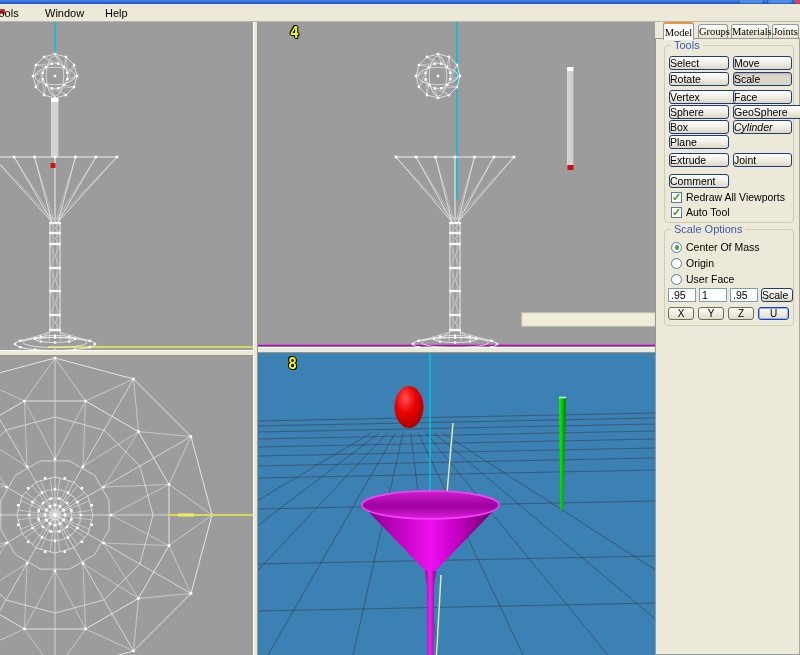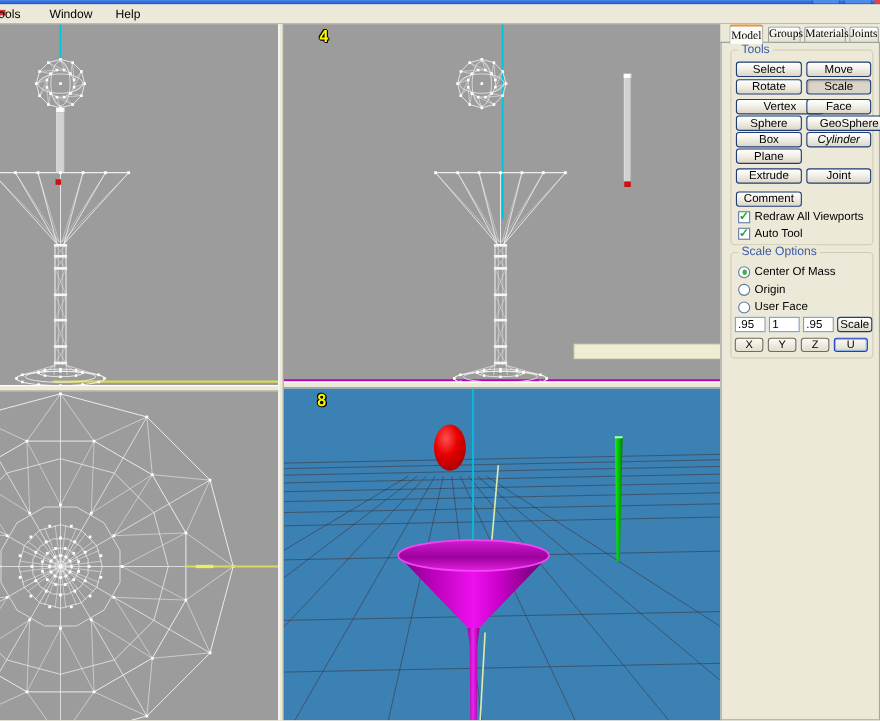--- a/index.html
+++ b/index.html
@@ -47,21 +47,21 @@
     border:1px solid #919B9C; border-right:1px solid #ACA899; z-index:2; }
 
   .groupbox { position:absolute; left:8px; width:130px; border:1px solid #CFCCB4; border-radius:4px; }
   .gb-tools { top:6px; height:178px; }
   .gb-scale { top:190px; height:97px; }
   .gb-label { position:absolute; top:-7px; left:6px; background:#ECE9D8; padding:0 3px;
     font-size:11px; color:#3A5BA8; line-height:12px; }
 
   .xpbtn { position:absolute; height:14px; border:1px solid #1D3C78; border-radius:3px;
     background:linear-gradient(#FFFFFF,#F2F0E8 45%,#DDD6C6); font-size:10.5px; line-height:12px;
-    text-align:center; color:#000; cursor:default; }
+    color:#000; cursor:default; }
   .xpbtn.pressed { background:#DBD5C8; box-shadow:inset 1px 1px 2px rgba(0,0,0,0.18); }
   .axisbtn { position:absolute; height:13px; border:1px solid #6E6E5E; border-radius:3px;
     background:linear-gradient(#FBFAF4,#E2DCCB); font-size:10px; line-height:11px; text-align:center; cursor:default; }
   .axisbtn.focused { border:1px solid #1A3ECC; box-shadow:inset 0 0 0 1px #8FB4E8; }
 
   .checkrow { position:absolute; left:6px; display:flex; align-items:center; gap:4px; font-size:10.5px; }
   .cb { width:11px; height:11px; border:1px solid #5C79A6; background:#fff; display:inline-flex;
     align-items:center; justify-content:center; flex:0 0 auto; }
   .ck { color:#2BA02B; font-size:11px; font-weight:bold; line-height:1; }
 

